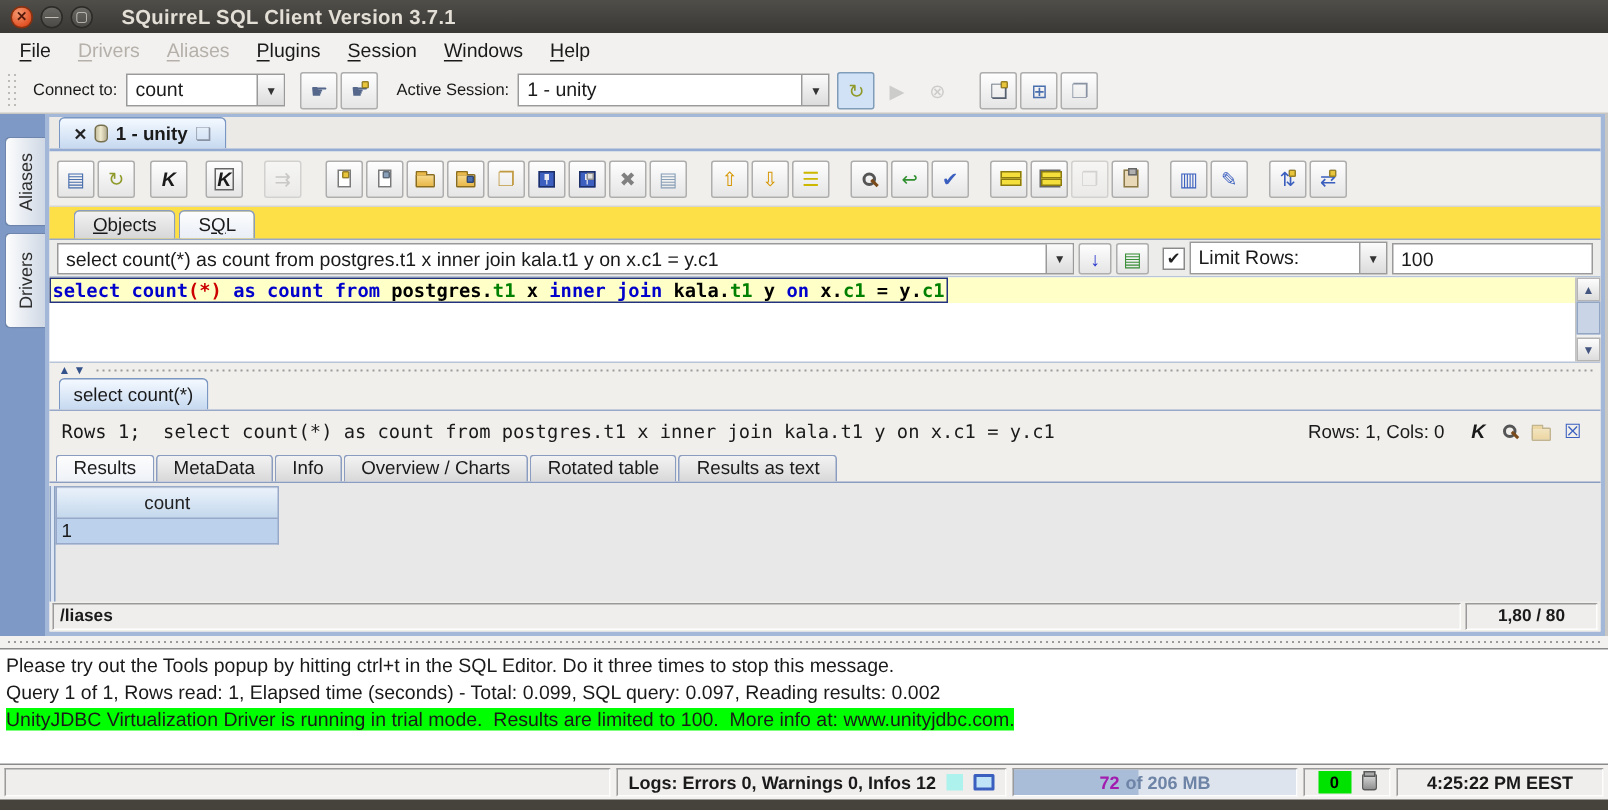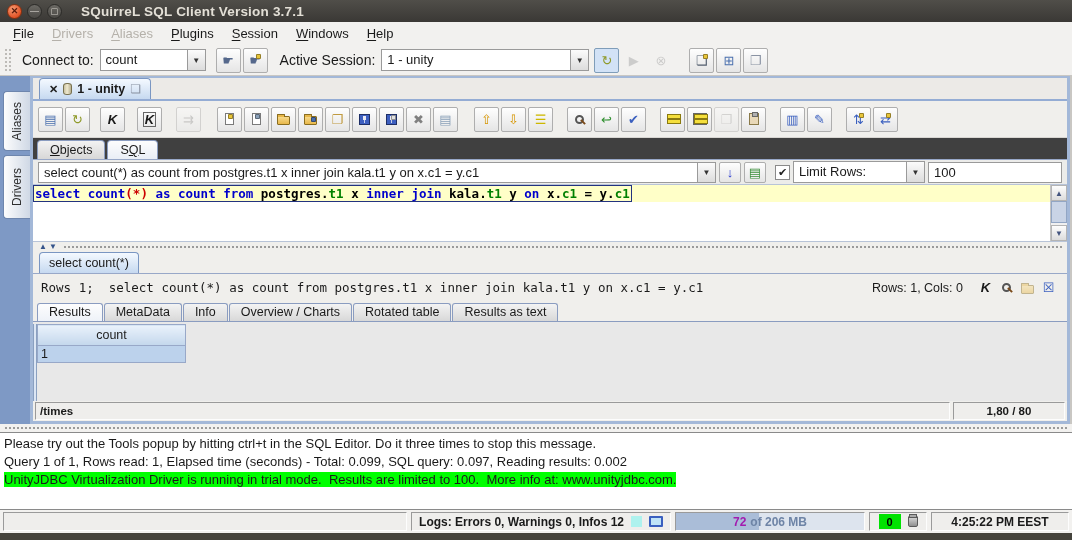--- a/index.html
+++ b/index.html
@@ -18,21 +18,21 @@
   
   .menubar{height:23px;display:flex;align-items:center;font-size:13px;padding-left:4px;background:#f2f1ef;}
   .mitem{padding:2px 9px;}
   .mitem.dis{color:#b5b1aa;}
   .mitem u{text-underline-offset:2px;}
 
   
   .toolbar{height:31px;display:flex;align-items:center;background:#f2f1ef;border-bottom:1px solid #c9c7c3;padding-left:2px;}
   .grip{width:8px;height:24px;margin:0 6px 0 2px;
         background-image:radial-gradient(#bdbbb7 32%,transparent 33%);background-size:4px 4px;}
-  .lbl{font-size:14px;margin:0 6px 0 4px;white-space:nowrap;}
+  .lbl{font-size:11px;margin:0 6px 0 4px;white-space:nowrap;}
   .combo{display:inline-flex;align-items:stretch;height:22px;border:1px solid #9a9a9a;background:#fff;}
   .combo .val{flex:1;padding:2px 5px;font-size:13px;white-space:nowrap;overflow:hidden;}
   .combo .arrow{width:18px;display:flex;align-items:center;justify-content:center;font-size:8px;color:#333;
                 background:linear-gradient(#fbfbfb,#dcdcdc);border-left:1px solid #9a9a9a;}
   .tgap{display:inline-block;height:1px;}
 
   
   .tbtn{position:relative;display:inline-flex;align-items:center;justify-content:center;width:25px;height:25px;
         background:linear-gradient(#fefefe,#e5e5e5);border:1px solid #aeaeae;border-radius:2px;margin-right:2px;}
   .tbtn.flat{background:transparent;border-color:transparent;}
@@ -69,21 +69,21 @@
         background:linear-gradient(90deg,#fdfdfd,#cfd8e5);display:flex;align-items:center;justify-content:center;}
   .vtab span{writing-mode:vertical-rl;transform:rotate(180deg);font-size:12px;color:#2e2e2e;padding:6px 0;}
   .frame{flex:1;border:3px solid #a3b8d8;border-top:2px solid #a3b8d8;display:flex;flex-direction:column;background:#f0efec;margin-right:2px;}
   .frame-tabs{height:23px;padding-left:6px;border-bottom:2px solid #94acd4;display:flex;align-items:flex-end;background:#eceae7;}
   .stab{height:21px;display:inline-flex;align-items:center;gap:5px;padding:0 9px;font-size:12.5px;font-weight:bold;
         background:linear-gradient(#f4f9ff,#c6d9f0);border:1px solid #7a96c2;border-bottom:none;border-radius:4px 4px 0 0;}
   .closex{font-size:11px;color:#222;font-weight:bold;}
   .paper{font-size:12px;color:#8a93a3;font-weight:normal;}
   .stoolbar{height:37px;display:flex;align-items:center;padding-left:5px;background:#f0efec;border-bottom:1px solid #d8d6d2;}
 
-  .otabs{height:22px;padding-left:4px;display:flex;align-items:flex-end;background:#404040;border-bottom:1px solid #98a8c8;}
+  .otabs{height:22px;padding-left:16px;display:flex;align-items:flex-end;background:#fde047;border-bottom:1px solid #98a8c8;}
   .otab{padding:2px 12px 2px;font-size:12.5px;border:1px solid #8a9cc0;border-bottom:none;border-radius:4px 4px 0 0;
         background:linear-gradient(#f2f2f2,#d7d7d7);margin-right:2px;}
   .otab.sel{background:linear-gradient(#fdfdfd,#e9eef6);}
 
   .sqlrow{height:25px;display:flex;align-items:center;gap:3px;padding:0 5px;background:#ececea;border-bottom:1px solid #b8c4d8;}
   .sqlcombo{flex:1;height:21px;}
   .sqlbtn{width:22px;height:21px;display:inline-flex;align-items:center;justify-content:center;
           background:linear-gradient(#fefefe,#e5e5e5);border:1px solid #aeaeae;border-radius:2px;font-size:12px;}
   .checkbox{width:15px;height:15px;background:#fff;border:1px solid #8a8a8a;display:inline-flex;align-items:center;justify-content:center;
             font-size:11px;color:#222;margin-left:6px;}
@@ -118,21 +118,21 @@
   .rtab.sel{background:linear-gradient(#fdfdfd,#eef2f8);}
   .rtable{flex:1;background:#e8e8e8;display:flex;padding-top:2px;}
   .rowhdr{width:4px;background:#dce6f4;border-right:1px solid #8aa0c0;border-left:1px solid #8aa0c0;}
   .rtable table{border-collapse:collapse;align-self:flex-start;}
   .rtable th{width:148px;height:21px;background:linear-gradient(#eaf2fb,#c3d7ec);border:1px solid #98a8c8;
              font-size:12.5px;font-weight:normal;color:#222;text-align:center;}
   .rtable td{height:17px;background:#bcd2ec;border:1px solid #98a8c8;border-top:none;font-size:12.5px;padding:0 3px;text-align:left;}
   .rstatus{height:20px;display:flex;gap:3px;padding:1px 2px;}
   .scell{border:1px solid;border-color:#9a9a9a #fdfdfd #fdfdfd #9a9a9a;background:#efeeec;display:flex;align-items:center;font-size:11.5px;}
   .rstatus .left{flex:1;padding-left:4px;font-weight:bold;}
-  .rstatus .rightc{width:112px;justify-content:center;font-weight:bold;}
+  .rstatus .rightc{width:88px;justify-content:center;font-weight:bold;}
 
   
   .splitter2{height:8px;background:#f2f1ef;display:flex;align-items:center;}
   .messages{height:78px;background:#fff;border:1px solid #8a8a8a;border-left:none;border-right:none;padding-top:2px;overflow:hidden;}
   .msg{padding:0 4px;font-size:13px;line-height:18px;}
   .msg .t{white-space:pre-wrap;text-align:center;}
   .msg.hl .t{background:#00ff00;}
 
   
   .statusbar{height:23px;display:flex;align-items:center;gap:4px;padding:2px 3px;background:#f2f1ef;}
@@ -419,21 +419,21 @@
                 <tr>
                   <th>count</th>
                 </tr>
             <tr>
                   <td>1</td>
                 </tr>
           </tbody>
             </table>
         </div>
         <div class="rstatus">
-          <span class="scell left">/times</span>
+          <span class="scell left">/liases</span>
           <span class="scell rightc">1,80 / 80</span>
         </div>
       </div>
     </div>
   </div>
 
   <div class="splitter2">
       <span class="dots"></span>
     </div>
 

